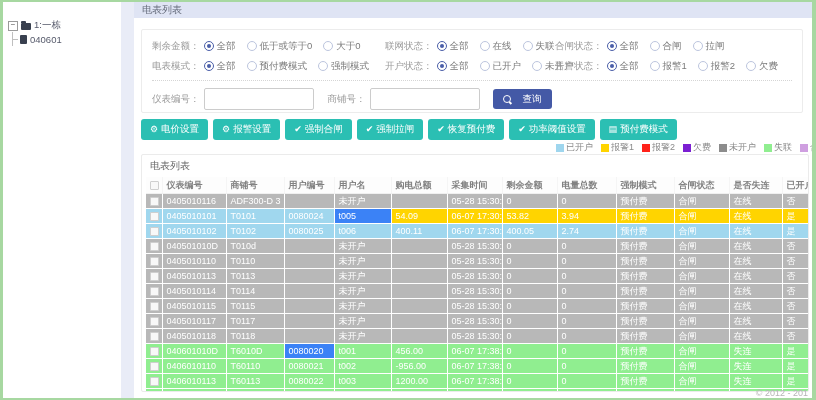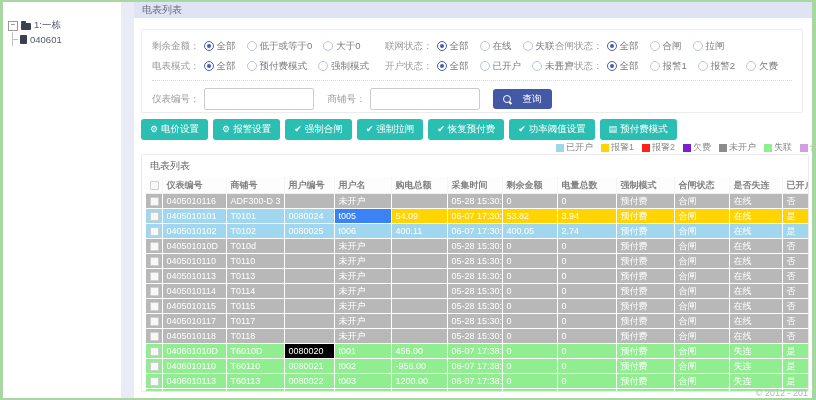--- a/index.html
+++ b/index.html
@@ -448,21 +448,21 @@
               <td style="background: rgb(184, 184, 184);">0</td>
               <td style="background: rgb(184, 184, 184);">预付费</td>
               <td style="background: rgb(184, 184, 184);">合闸</td>
               <td style="background: rgb(184, 184, 184);">在线</td>
               <td style="background: rgb(184, 184, 184);">否</td>
             </tr>
             <tr>
               <td style="background: rgb(144, 238, 144);"><span class="cb"></span></td>
               <td style="background: rgb(144, 238, 144);">040601010D</td>
               <td style="background: rgb(144, 238, 144);">T6010D</td>
-              <td style="background: #000000;">0080020</td>
+              <td style="background: #3b82f6;">0080020</td>
               <td style="background: rgb(144, 238, 144);">t001</td>
               <td style="background: rgb(144, 238, 144);">456.00</td>
               <td style="background: rgb(144, 238, 144);">06-07 17:38:00</td>
               <td style="background: rgb(144, 238, 144);">0</td>
               <td style="background: rgb(144, 238, 144);">0</td>
               <td style="background: rgb(144, 238, 144);">预付费</td>
               <td style="background: rgb(144, 238, 144);">合闸</td>
               <td style="background: rgb(144, 238, 144);">失连</td>
               <td style="background: rgb(144, 238, 144);">是</td>
             </tr>

